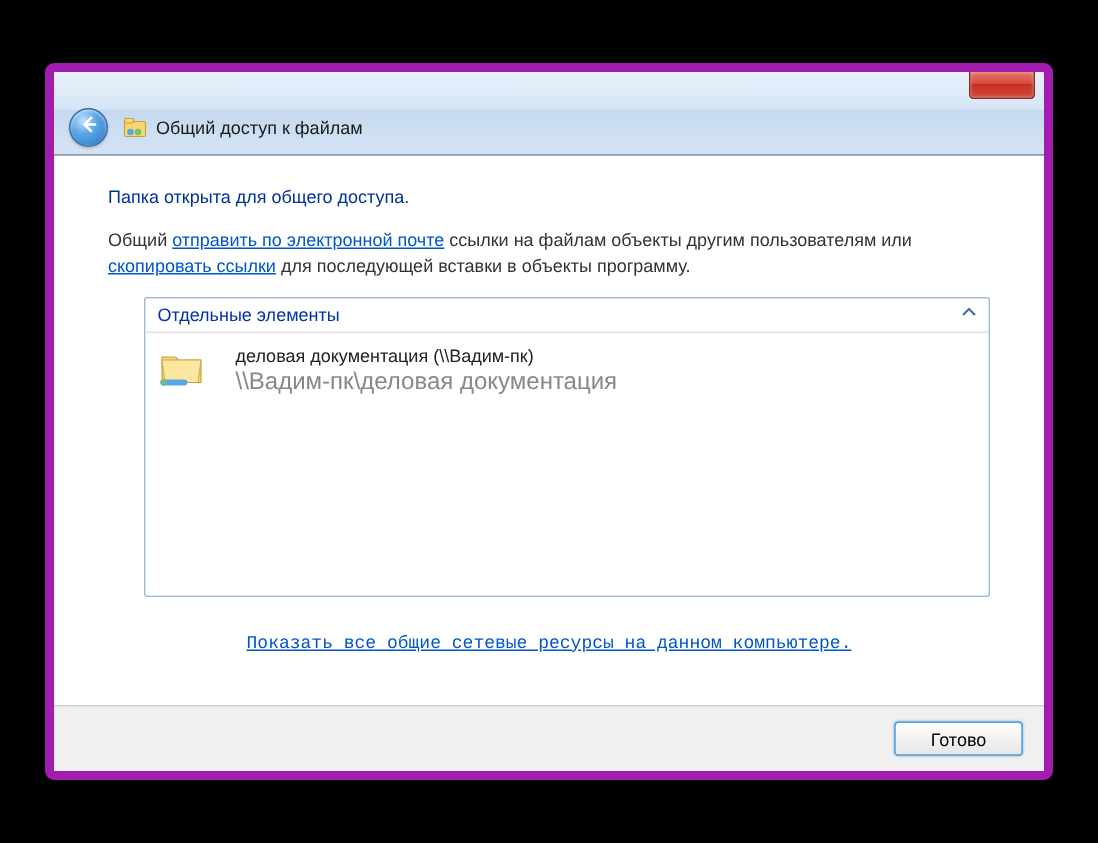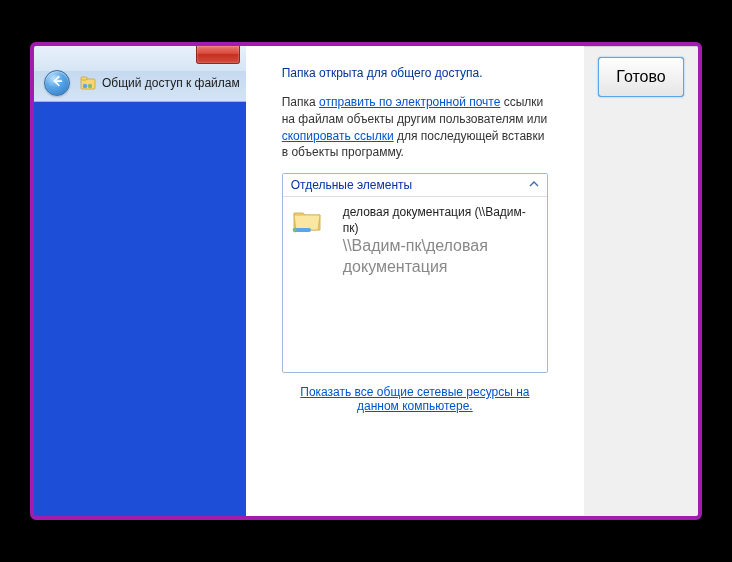--- a/index.html
+++ b/index.html
@@ -8,27 +8,27 @@
     background: #000;
     font-family: "Segoe UI", Tahoma, sans-serif;
     font-size: 12px;
     display: flex;
     align-items: center;
     justify-content: center;
   }
   .window {
     width: 672px;
     height: 478px;
-    background: #1d4ed8;
-    border: 4px solid #a21caf;
+    background: #0f172a;
+    border: 6px solid #a21caf;
     box-shadow: 0 0 10px rgba(0,0,0,0.5);
     border-radius: 6px;
     overflow: hidden;
     display: flex;
-    flex-direction: row;
+    flex-direction: column;
   }
   .titlebar {
     height: 56px;
     background: linear-gradient(to bottom, #e8f1fb 0%, #d6e5f5 45%, #c5d9ef 46%, #d4e4f5 100%);
     border-bottom: 1px solid #a0b5cc;
     display: flex;
     align-items: center;
     padding: 0 6px;
     position: relative;
   }
@@ -105,20 +105,21 @@
     cursor: pointer;
   }
   .group {
     border: 1px solid #9fb8d4;
     border-radius: 2px;
     margin-top: 6px;
     height: 200px;
     overflow: hidden;
     display: flex;
     flex-direction: column;
+    margin-left: 24px;
   }
   .group-header {
     background: #fff;
     padding: 4px 8px;
     color: #0033aa;
     font-size: 12px;
     display: flex;
     align-items: center;
     justify-content: space-between;
     cursor: pointer;
@@ -143,37 +144,38 @@
     width: 32px; height: 32px;
     flex-shrink: 0;
     position: relative;
   }
   .folder-icon svg { width: 32px; height: 32px; }
   .item-text { line-height: 1.3; }
   .item-title { color: #222; font-size: 12px; }
   .item-path { color: #888; font-size: 16px; }
   .link-row {
     text-align: center;
-    margin-top: 12px;
-    font-size: 12px;
+    margin-top: 24px;
+    font-size: 12px;
+    font-family: Liberation Mono, monospace;
   }
   .footer {
     background: #f0f0f0;
     border-top: 1px solid #d0d0d0;
     padding: 10px 14px;
     display: flex;
     justify-content: flex-end;
   }
   .done-btn {
     min-width: 86px;
-    height: 40px;
+    height: 23px;
     background: linear-gradient(to bottom, #fefefe, #e6e6e6);
     border: 1px solid #8a8a8a;
     border-radius: 3px;
-    font-size: 16px;
+    font-size: 12px;
     cursor: pointer;
     box-shadow: 0 0 2px #6fb7f5;
     outline: 1px solid #5aa6e6;
     outline-offset: -1px;
   }
 </style>
 </head>
 <body>
 
 <div class="window">
@@ -204,21 +206,21 @@
         </svg>
       </div>
       <span class="window-title">Общий доступ к файлам</span>
     </div>
   </div>
 
   <div class="content">
     <h1 class="heading">Папка открыта для общего доступа.</h1>
 
     <p class="desc">
-      <span>Папка </span><a>отправить по электронной почте</a><span> ссылки на файлам объекты другим пользователям или </span><a>скопировать ссылки</a><span> для последующей вставки в объекты программу.</span>
+      <span>Общий </span><a>отправить по электронной почте</a><span> ссылки на файлам объекты другим пользователям или </span><a>скопировать ссылки</a><span> для последующей вставки в объекты программу.</span>
     </p>
 
     <div class="group">
       <div class="group-header">
         <span>Отдельные элементы</span>
         <span class="chevron-up">
           <svg width="10" height="10" viewBox="0 0 10 10">
               <path d="M1 7 L5 3 L9 7" stroke="#3a6ea5" stroke-width="1.4" fill="none"></path>
             </svg>
         </span>

